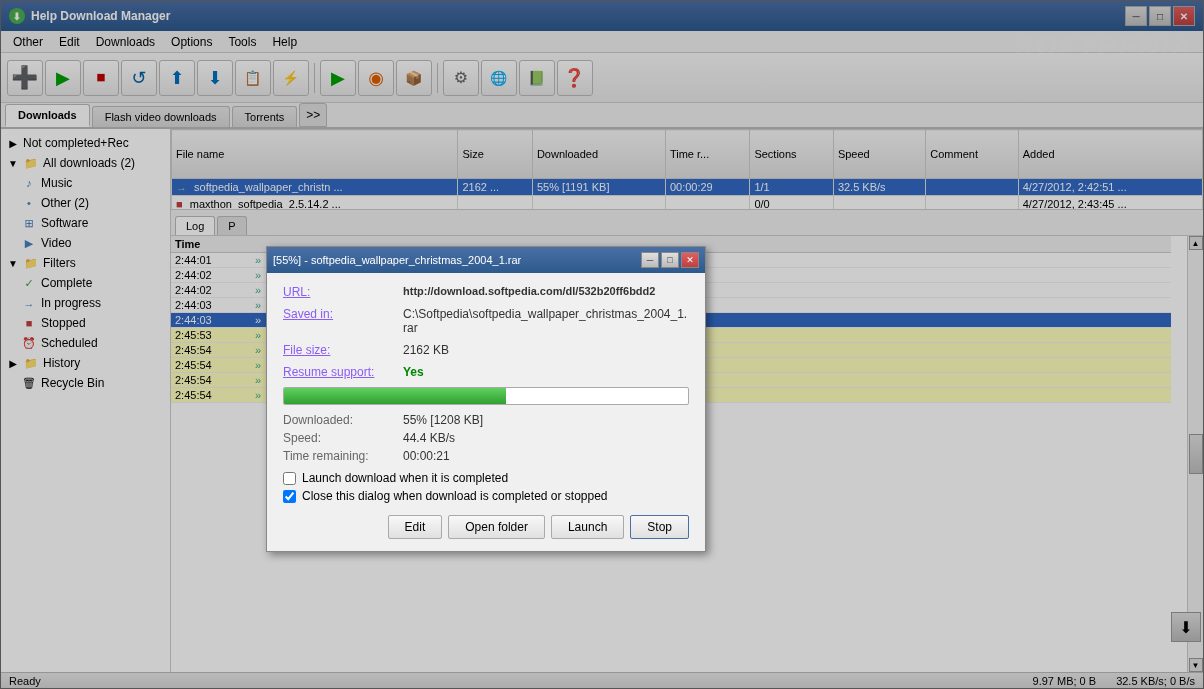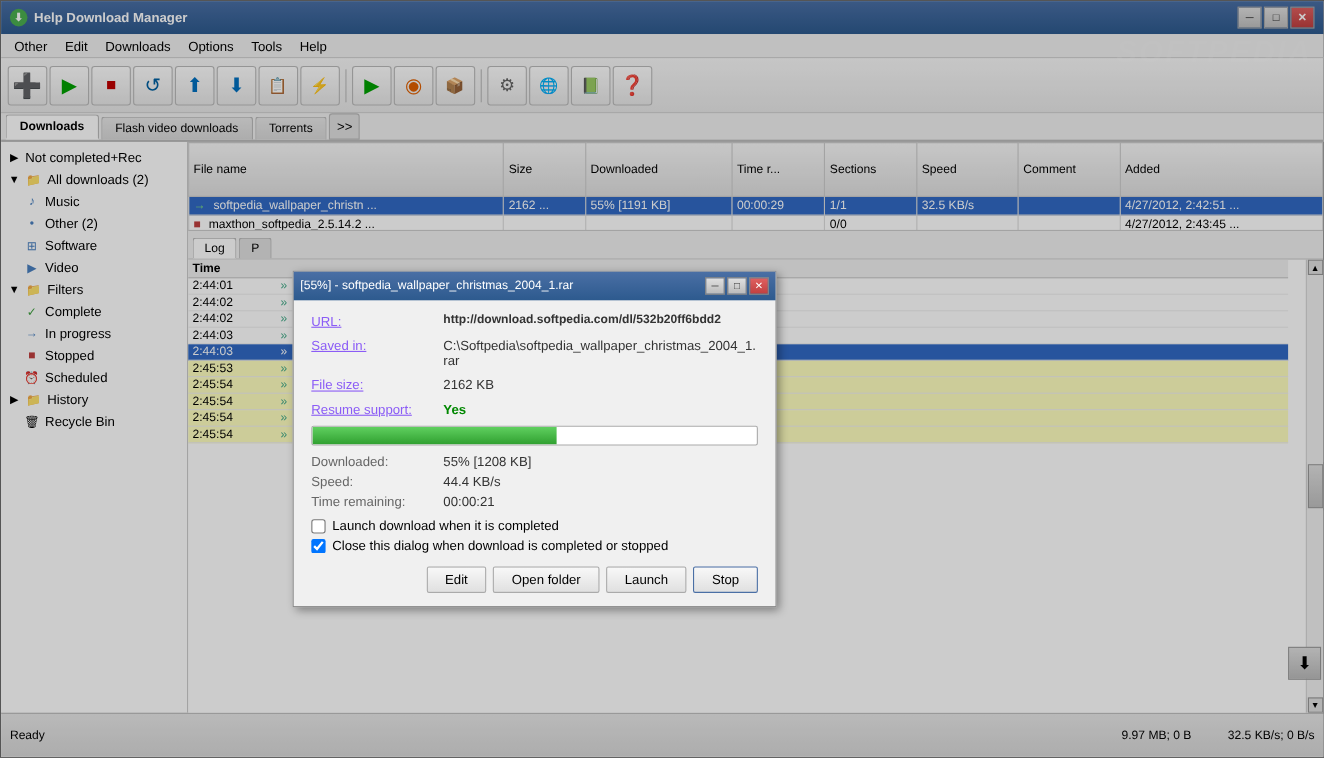--- a/index.html
+++ b/index.html
@@ -237,29 +237,29 @@
       grid-template-columns: 80px 40px 90px 1fr;
       padding: 1px 4px;
       font-size: 11px;
       border-bottom: 1px solid #f0f0f0;
     }
     .log-row.highlight { background: #ffffc0; }
     .log-row.selected { background: #316ac5; color: white; }
 
     
     .status-bar {
-      height: 40px;
+      height: 16px;
       background: linear-gradient(to bottom, #e8e8e8, #d8d8d8);
       border-top: 1px solid #bbb;
       display: flex;
       align-items: center;
       padding: 0 8px;
       font-size: 11px;
       flex-shrink: 0;
-      gap: 33px;
+      gap: 20px;
     }
     .status-ready { flex: 1; }
 
     
     .modal-overlay {
       position: absolute;
       top: 0; left: 0; right: 0; bottom: 0;
       background: rgba(0,0,0,0.2);
       z-index: 100;
     }

